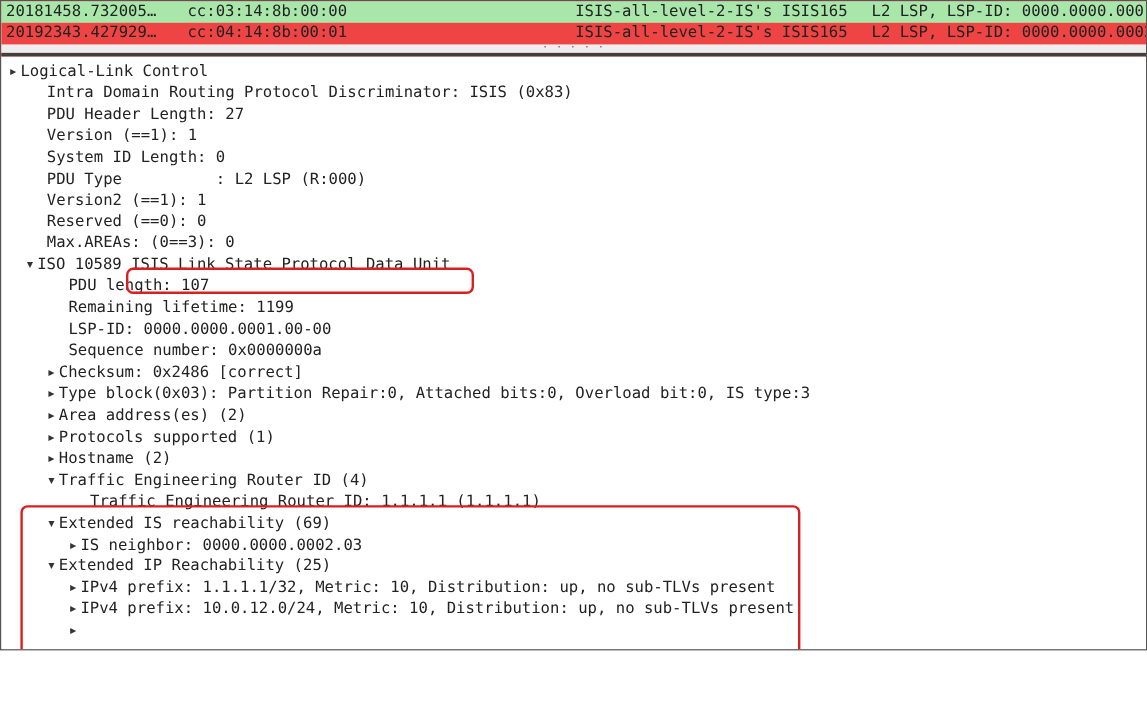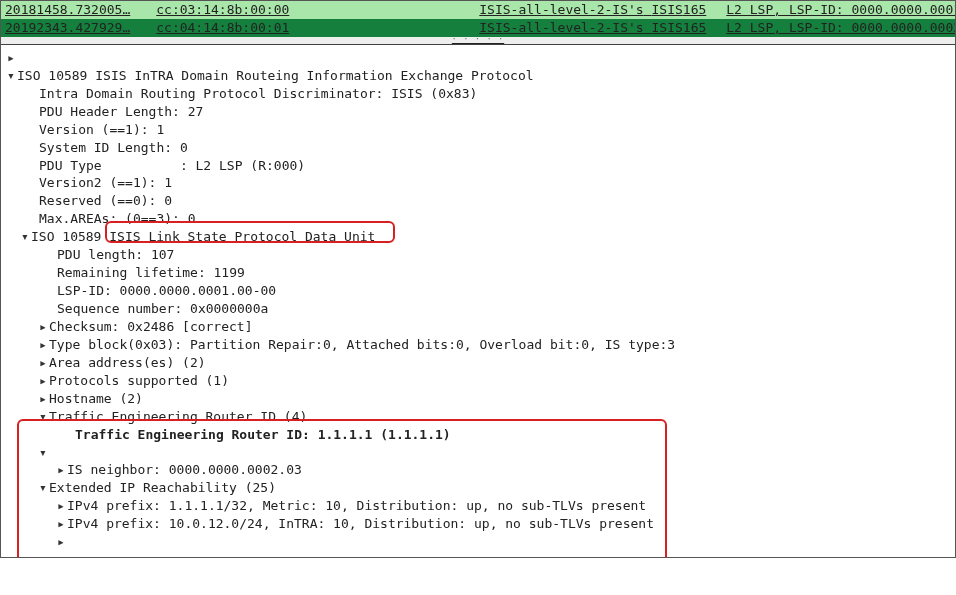--- a/index.html
+++ b/index.html
@@ -7,23 +7,22 @@
     font-family: "DejaVu Sans Mono", "Courier New", monospace;
     font-size: 13px;
     background: #fff;
     color: #222;
     line-height: 1.38;
     width: 956px;
     overflow: hidden;
     border: 1px solid #555;
   }
   .packet-list {
-    background: #15803d;
-    border-bottom: 1px solid #404040;
-    text-decoration: underline;
+    background: #ef4444;
+    border-bottom: 3px solid #404040;
   }
   .packet-row {
     display: flex;
     white-space: pre;
     padding: 0 4px;
   }
   .packet-row.hl { background: #a9e6a9; }
   .packet-row .col-no   { width: 42px; }
   .packet-row .col-time { width: 100px; }
   .packet-row .col-src  { width: 180px; margin-left: 26px; }
@@ -41,21 +40,21 @@
     white-space: pre;
     padding-left: 4px;
   }
   .tri { display: inline-block; width: 10px; user-select: none; color:#333; }
   .tri.open::before  { content: "▾"; }
   .tri.closed::before{ content: "▸"; }
 
   .ind1 { padding-left: 18px; }
   .ind2 { padding-left: 36px; }
   .ind3 { padding-left: 54px; }
-  .ind4 { padding-left: 72px; font-weight: bold; }
+  .ind4 { padding-left: 72px; }
 
   .red-box1 {
     position: absolute;
     border: 2px solid #d92020;
     border-radius: 6px;
     left: 104px;
     top: 176px;
     width: 290px;
     height: 22px;
     pointer-events: none;
@@ -88,44 +87,43 @@
     <span class="col-time">2343.427929…</span>
     <span class="col-src">cc:04:14:8b:00:01</span>
     <span class="col-info"><span>ISIS-all-level-2-IS's</span> <span>ISIS</span></span>
     <span class="col-len">165</span>
     <span class="col-info2">L2 LSP, LSP-ID: 0000.0000.0002.00-00,</span>
   </div>
   <div class="dots-row">· · · · ·</div>
 </div>
 
 <div class="tree">
-  <div class="node"><span class="tri closed"></span></div>
-  <div class="node"><span class="tri open"></span><span>ISO 10589 ISIS InTRA Domain Routeing Information Exchange Protocol</span></div>
+  <div class="node"><span class="tri closed"></span><span>Logical-Link Control</span></div>
   <div class="node ind2"><span>Intra Domain Routing Protocol Discriminator: ISIS (0x83)</span></div>
   <div class="node ind2"><span>PDU Header Length: 27</span></div>
   <div class="node ind2"><span>Version (==1): 1</span></div>
   <div class="node ind2"><span>System ID Length: 0</span></div>
   <div class="node ind2"><span>PDU Type          : L2 LSP (R:000)</span></div>
   <div class="node ind2"><span>Version2 (==1): 1</span></div>
   <div class="node ind2"><span>Reserved (==0): 0</span></div>
   <div class="node ind2"><span>Max.AREAs: (0==3): 0</span></div>
   <div class="node ind1"><span class="tri open"></span><span>ISO 10589 </span><span>ISIS Link State Protocol Data Unit</span></div>
   <div class="node ind3"><span>PDU length: 107</span></div>
   <div class="node ind3"><span>Remaining lifetime: 1199</span></div>
   <div class="node ind3"><span>LSP-ID: 0000.0000.0001.00-00</span></div>
   <div class="node ind3"><span>Sequence number: 0x0000000a</span></div>
   <div class="node ind2"><span class="tri closed"></span><span>Checksum: 0x2486 [correct]</span></div>
   <div class="node ind2"><span class="tri closed"></span><span>Type block(0x03): Partition Repair:0, Attached bits:0, Overload bit:0, IS type:3</span></div>
   <div class="node ind2"><span class="tri closed"></span><span>Area address(es) (2)</span></div>
   <div class="node ind2"><span class="tri closed"></span><span>Protocols supported (1)</span></div>
   <div class="node ind2"><span class="tri closed"></span><span>Hostname (2)</span></div>
   <div class="node ind2"><span class="tri open"></span><span>Traffic Engineering Router ID (4)</span></div>
   <div class="node ind4"><span>Traffic Engineering Router ID: 1.1.1.1 (1.1.1.1)</span></div>
-  <div class="node ind2"><span class="tri open"></span></div>
+  <div class="node ind2"><span class="tri open"></span><span>Extended IS reachability (69)</span></div>
   <div class="node ind3"><span class="tri closed"></span><span>IS neighbor: 0000.0000.0002.03</span></div>
   <div class="node ind2"><span class="tri open"></span><span>Extended IP Reachability (25)</span></div>
   <div class="node ind3"><span class="tri closed"></span><span>IPv4 prefix: 1.1.1.1/32, Metric: 10, Distribution: up, no sub-TLVs present</span></div>
-  <div class="node ind3"><span class="tri closed"></span><span>IPv4 prefix: 10.0.12.0/24, InTRA: 10, Distribution: up, no sub-TLVs present</span></div>
+  <div class="node ind3"><span class="tri closed"></span><span>IPv4 prefix: 10.0.12.0/24, Metric: 10, Distribution: up, no sub-TLVs present</span></div>
   <div class="node ind3"><span class="tri closed"></span></div>
 
   <div class="red-box1"></div>
   <div class="red-box2"></div>
 </div>
 
 </body></html>

